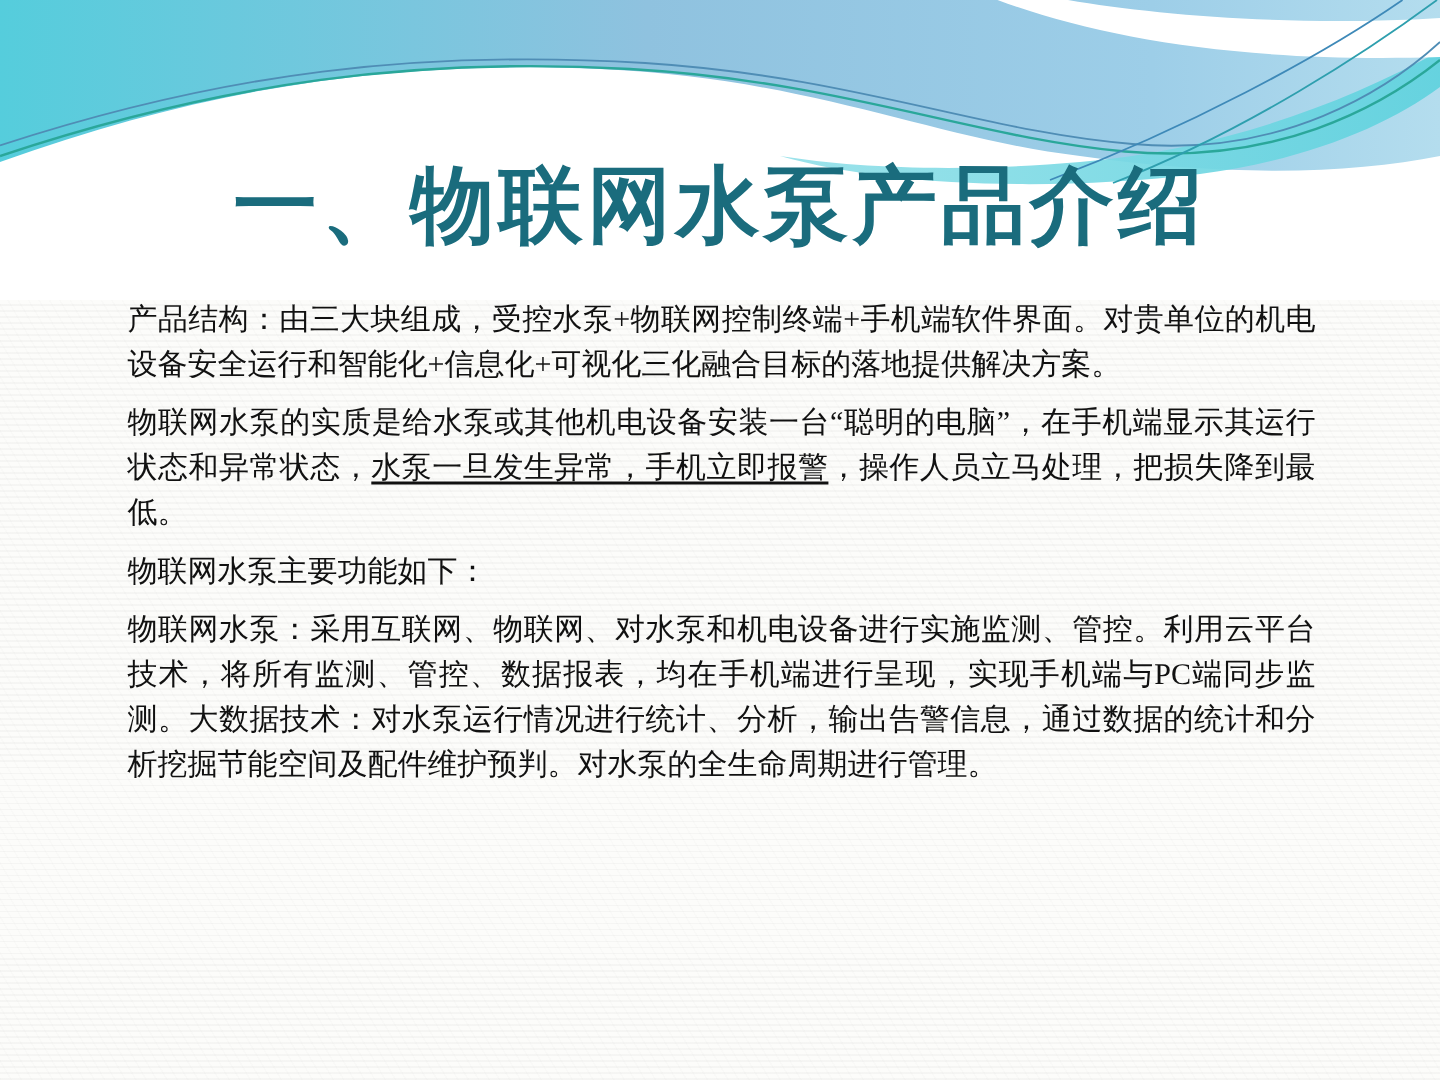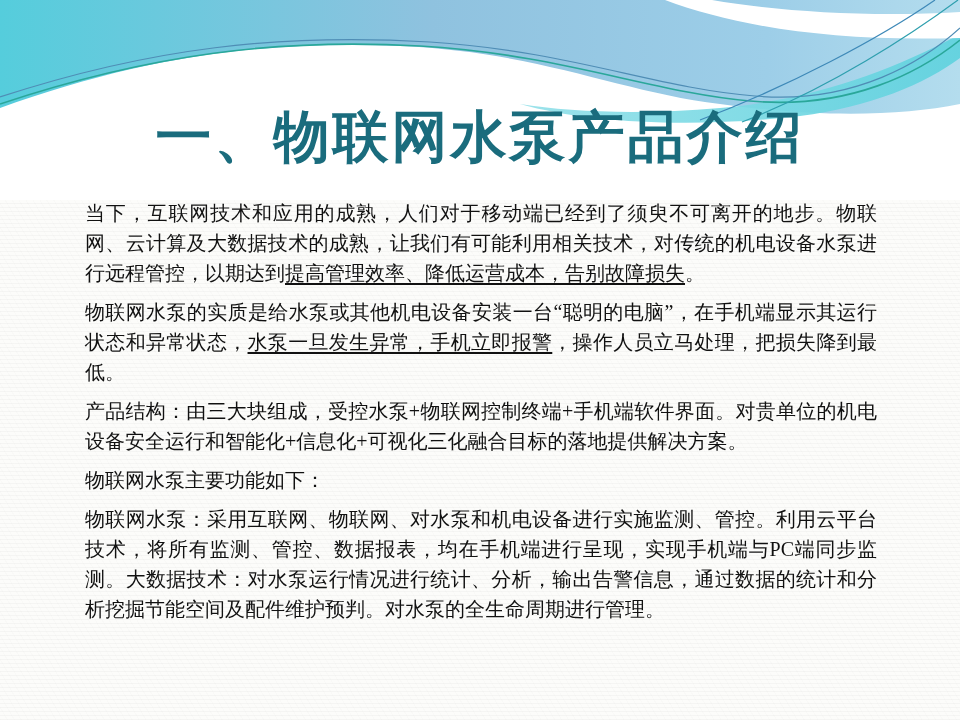--- a/index.html
+++ b/index.html
@@ -76,25 +76,24 @@
     <path fill="none" stroke="#4F8DB5" stroke-width="1.2" d="M0,97 C150,48 280,33 430,42 C570,51 655,88 755,96 C855,105 925,60 960,28"></path>
 
     <path fill="none" stroke="#3E89B8" stroke-width="1.2" d="M700,120 C790,86 880,38 935,0"></path>
     <path fill="none" stroke="#2E9FAE" stroke-width="1.2" d="M742,122 C830,88 912,34 958,0"></path>
   </svg>
 
   <h1 class="page-title">一、物联网水泵产品介绍</h1>
 
   <div class="body-text">
 
-    <p><span>当下，互联网技术和应用的成熟，人们对于移动端已经到了须臾不可离开的地步。物联网、云计算及大数据技术的成熟，让我们有可能利用相关技术，对传统的机电设备水泵进行远程管控，以期达到</span><span class="u">提高管理效率、降低运营成本，告别故障损失</span><span>。</span></p>
+
+    <p><span>产品结构：由三大块组成，受控水泵+物联网控制终端+手机端软件界面。对贵单位的机电设备安全运行和智能化+信息化+可视化三化融合目标的落地提供解决方案。</span></p>
 
     <p><span>物联网水泵的实质是给水泵或其他机电设备安装一台“聪明的电脑”，在手机端显示其运行状态和异常状态，</span><span class="u">水泵一旦发生异常，手机立即报警</span><span>，操作人员立马处理，把损失降到最低。</span></p>
-
-    <p><span>产品结构：由三大块组成，受控水泵+物联网控制终端+手机端软件界面。对贵单位的机电设备安全运行和智能化+信息化+可视化三化融合目标的落地提供解决方案。</span></p>
 
     <p><span>物联网水泵主要功能如下：</span></p>
 
     <p><span>物联网水泵：采用互联网、物联网、对水泵和机电设备进行实施监测、管控。利用云平台技术，将所有监测、管控、数据报表，均在手机端进行呈现，实现手机端与PC端同步监测。大数据技术：对水泵运行情况进行统计、分析，输出告警信息，通过数据的统计和分析挖掘节能空间及配件维护预判。对水泵的全生命周期进行管理。</span></p>
 
   </div>
 
 </div>
 
 </body></html>

